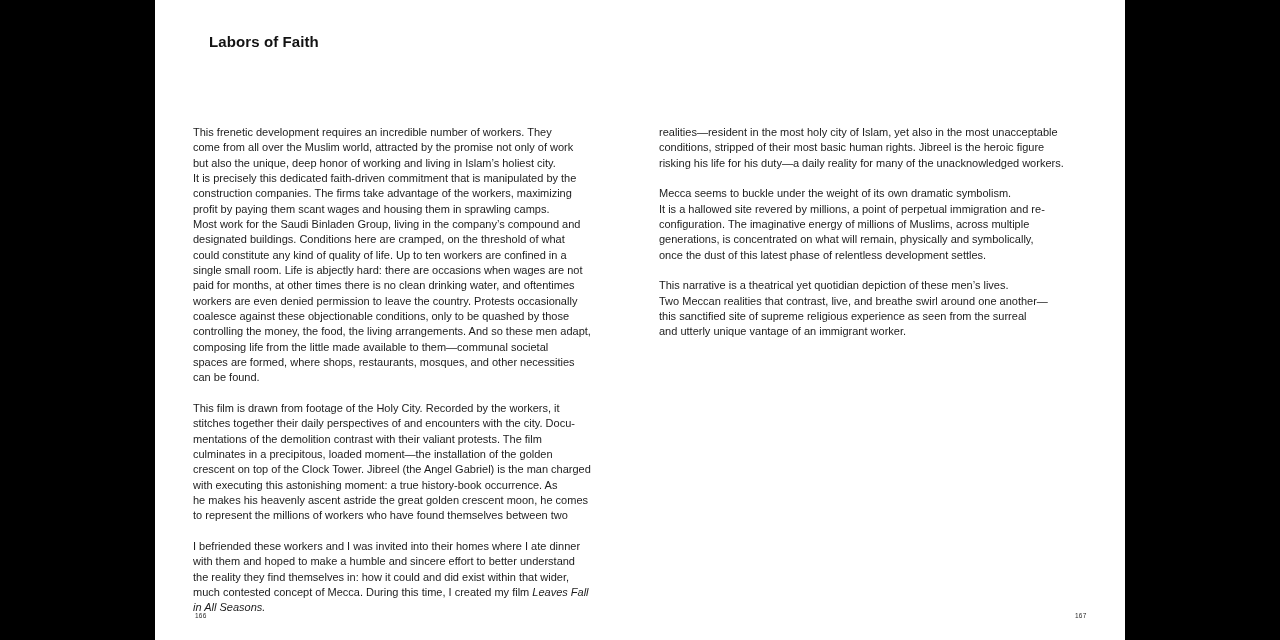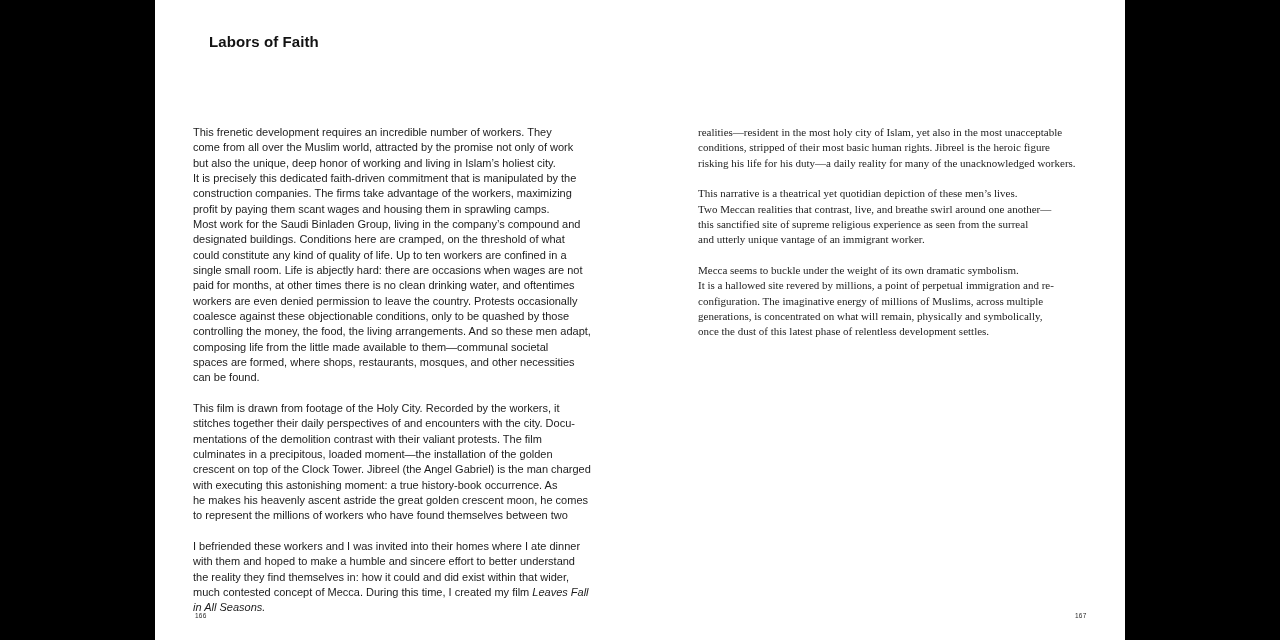--- a/index.html
+++ b/index.html
@@ -43,21 +43,21 @@
   .col {
     position: absolute;
     top: 117px;
     width: 475px;
     font-size: 11px;
     line-height: 15.33px;
     color: #1c1c1c;
     margin-top: 8px;
   }
   .col.col-left  { left: 38px; }
-  .col.col-right { left: 543px; font-family: Liberation Serif, serif; }
+  .col.col-right { left: 504px; }
   .para {
     margin: 0 0 15.33px 0;
     white-space: pre-line;
   }
   .film-title {
     font-style: italic;
   }
   .pagenum {
     position: absolute;
     top: 612px;
@@ -108,27 +108,27 @@
 with them and hoped to make a humble and sincere effort to better understand
 the reality they find themselves in: how it could and did exist within that wider,
 much contested concept of Mecca. During this time, I created my film </span><em class="film-title">Leaves Fall
 in All Seasons.</em></p>
   </div>
 
   <div class="col col-right">
     <p class="para">realities—resident in the most holy city of Islam, yet also in the most unacceptable
 conditions, stripped of their most basic human rights. Jibreel is the heroic figure
 risking his life for his duty—a daily reality for many of the unacknowledged workers.</p>
-    <p class="para">This narrative is a theatrical yet quotidian depiction of these men’s lives.
-Two Meccan realities that contrast, live, and breathe swirl around one another—
-this sanctified site of supreme religious experience as seen from the surreal
-and utterly unique vantage of an immigrant worker.</p>
     <p class="para">Mecca seems to buckle under the weight of its own dramatic symbolism.
 It is a hallowed site revered by millions, a point of perpetual immigration and re-
 configuration. The imaginative energy of millions of Muslims, across multiple
 generations, is concentrated on what will remain, physically and symbolically,
 once the dust of this latest phase of relentless development settles.</p>
+    <p class="para">This narrative is a theatrical yet quotidian depiction of these men’s lives.
+Two Meccan realities that contrast, live, and breathe swirl around one another—
+this sanctified site of supreme religious experience as seen from the surreal
+and utterly unique vantage of an immigrant worker.</p>
   </div>
 
   <div class="pagenum pn-left">166</div>
   <div class="pagenum pn-right">167</div>
 
 </div>
 
 </body></html>

